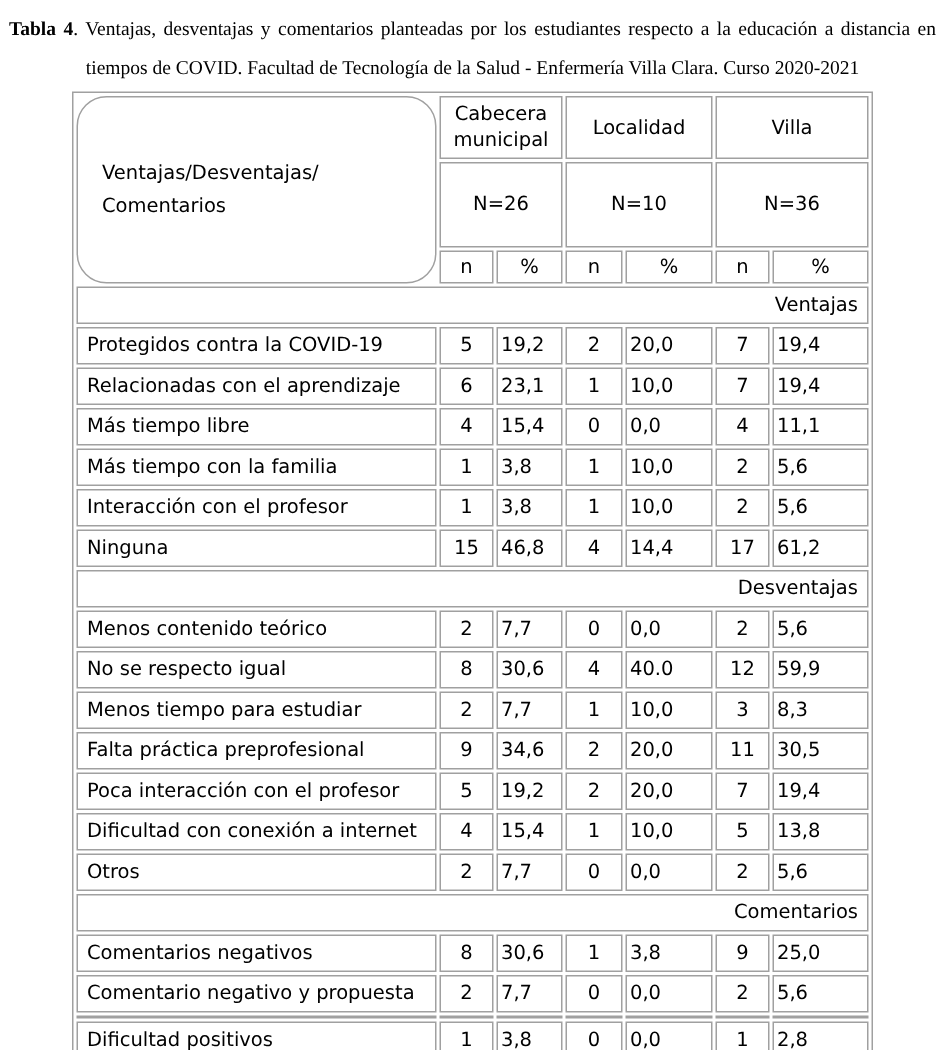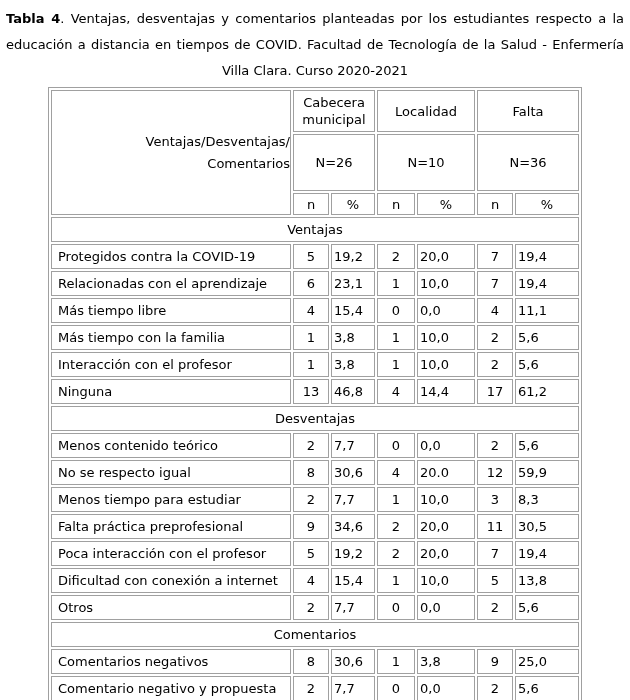--- a/index.html
+++ b/index.html
@@ -15,42 +15,44 @@
     color:var(--text);
     font-family:"DejaVu Sans","Liberation Sans",sans-serif;
     overflow:hidden;
   }
   .caption{
     font-size:13px;
     line-height:26px;
     padding:6px 6px 0 6px;
     text-align:justify;
     text-align-last:center;
+    font-family:Liberation Serif, serif;
   }
   .caption b{font-weight:bold;}
   table.data{
     border-collapse:separate;
     border-spacing:2px;
     border:1px solid var(--border);
     table-layout:fixed;
     margin:3px auto 0 auto;
     background:var(--bg);
   }
   table.data th, table.data td{
     border:1px solid var(--border);
     font-size:13px;
     font-weight:normal;
     vertical-align:middle;
     background:var(--bg);
   }
   th.rowhead{
     font-weight:bold;
-    text-align:right;
+    text-align:left;
     line-height:22px;
-    padding:2px 0;
+    padding:2px 16px;
+    border-radius:20px;
   }
   th.group{
     font-weight:bold;
     text-align:center;
     line-height:17px;
     padding:3px 2px;
     height:42px;
   }
   td.ntotal{
     text-align:center;
@@ -60,21 +62,21 @@
   td.sub{
     text-align:center;
     padding:2px;
     height:22px;
   }
   tbody td{
     line-height:17px;
     padding:3px 6px;
   }
   td.section-cell{
-    text-align:center;
+    text-align:right;
     white-space:nowrap;
     overflow:hidden;
   }
   td.label-cell{
     text-align:left;
     white-space:nowrap;
     overflow:hidden;
   }
   td.num-cell{
     text-align:center;
@@ -108,21 +110,21 @@
     <col style="width:64px">
   </colgroup>
   <thead>
     <tr>
       <th class="rowhead" rowspan="3">
         <span style="display:block">Ventajas/Desventajas/</span>
         <span style="display:block">Comentarios</span>
       </th>
       <th class="group" colspan="2">Cabecera municipal</th>
       <th class="group" colspan="2">Localidad</th>
-      <th class="group" colspan="2">Falta</th>
+      <th class="group" colspan="2">Villa</th>
     </tr>
     <tr>
       <td class="ntotal" colspan="2">N=26</td>
       <td class="ntotal" colspan="2">N=10</td>
       <td class="ntotal" colspan="2">N=36</td>
     </tr>
     <tr>
       <td class="sub">n</td>
       <td class="sub">%</td>
       <td class="sub">n</td>
@@ -175,21 +177,21 @@
         <td class="label-cell">Interacción con el profesor</td>
         <td class="num-cell">1</td>
         <td class="pct-cell">3,8</td>
         <td class="num-cell">1</td>
         <td class="pct-cell">10,0</td>
         <td class="num-cell">2</td>
         <td class="pct-cell">5,6</td>
       </tr>
       <tr>
         <td class="label-cell">Ninguna</td>
-        <td class="num-cell">13</td>
+        <td class="num-cell">15</td>
         <td class="pct-cell">46,8</td>
         <td class="num-cell">4</td>
         <td class="pct-cell">14,4</td>
         <td class="num-cell">17</td>
         <td class="pct-cell">61,2</td>
       </tr>
       <tr>
         <td colspan="7" class="section-cell">Desventajas</td>
       </tr>
       <tr>
@@ -199,21 +201,21 @@
         <td class="num-cell">0</td>
         <td class="pct-cell">0,0</td>
         <td class="num-cell">2</td>
         <td class="pct-cell">5,6</td>
       </tr>
       <tr>
         <td class="label-cell">No se respecto igual</td>
         <td class="num-cell">8</td>
         <td class="pct-cell">30,6</td>
         <td class="num-cell">4</td>
-        <td class="pct-cell">20.0</td>
+        <td class="pct-cell">40.0</td>
         <td class="num-cell">12</td>
         <td class="pct-cell">59,9</td>
       </tr>
       <tr>
         <td class="label-cell">Menos tiempo para estudiar</td>
         <td class="num-cell">2</td>
         <td class="pct-cell">7,7</td>
         <td class="num-cell">1</td>
         <td class="pct-cell">10,0</td>
         <td class="num-cell">3</td>

